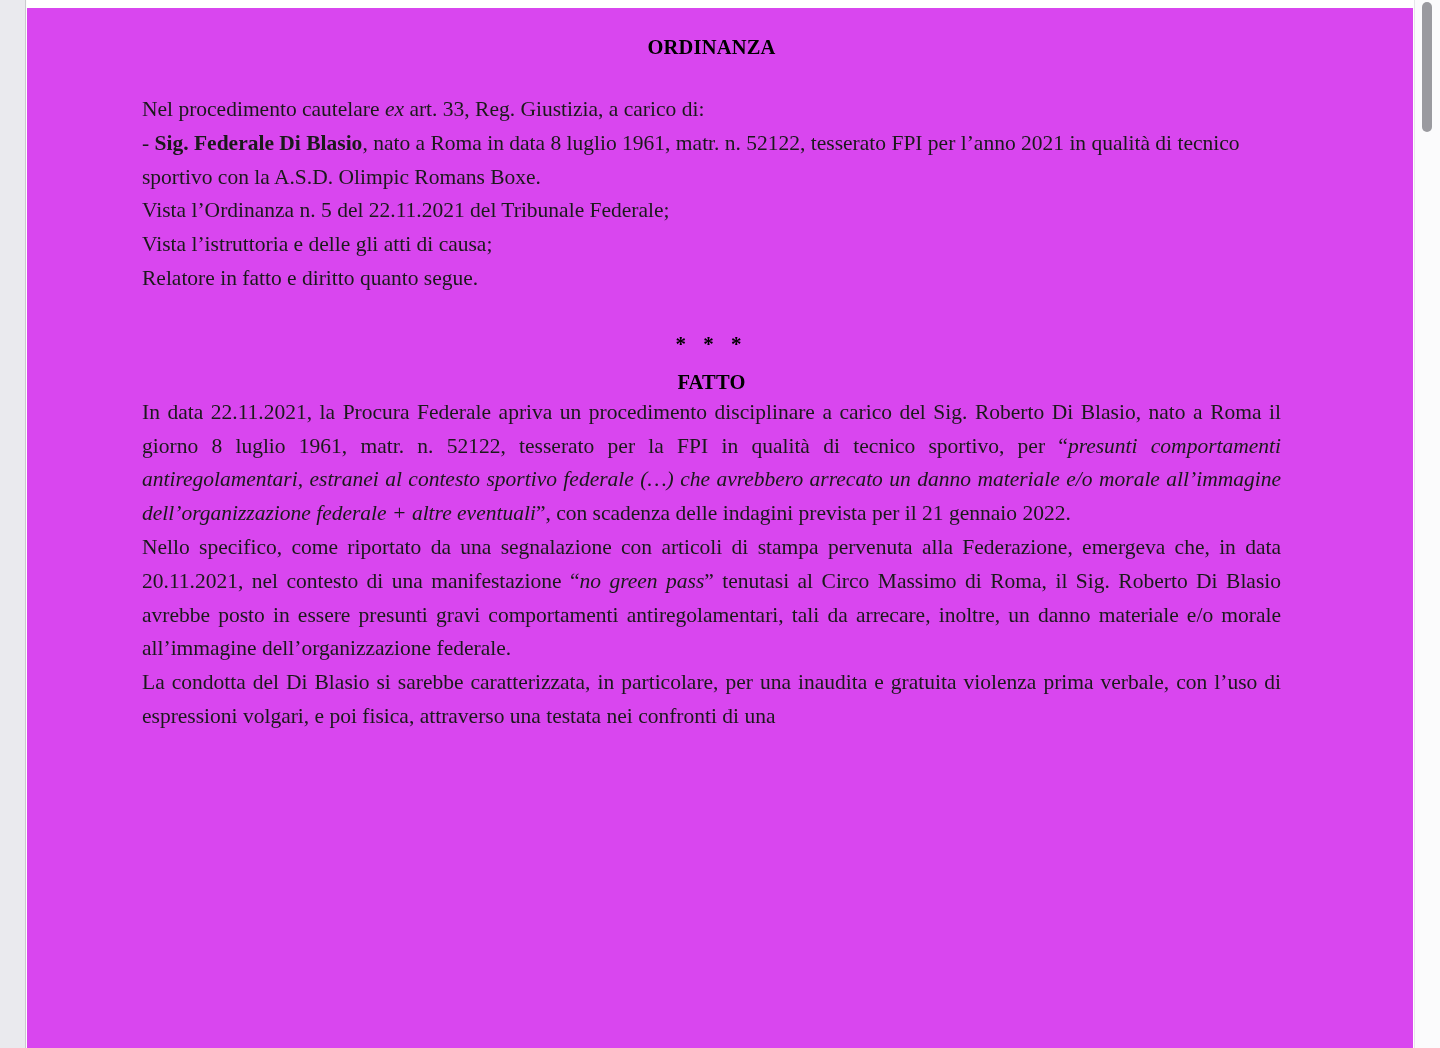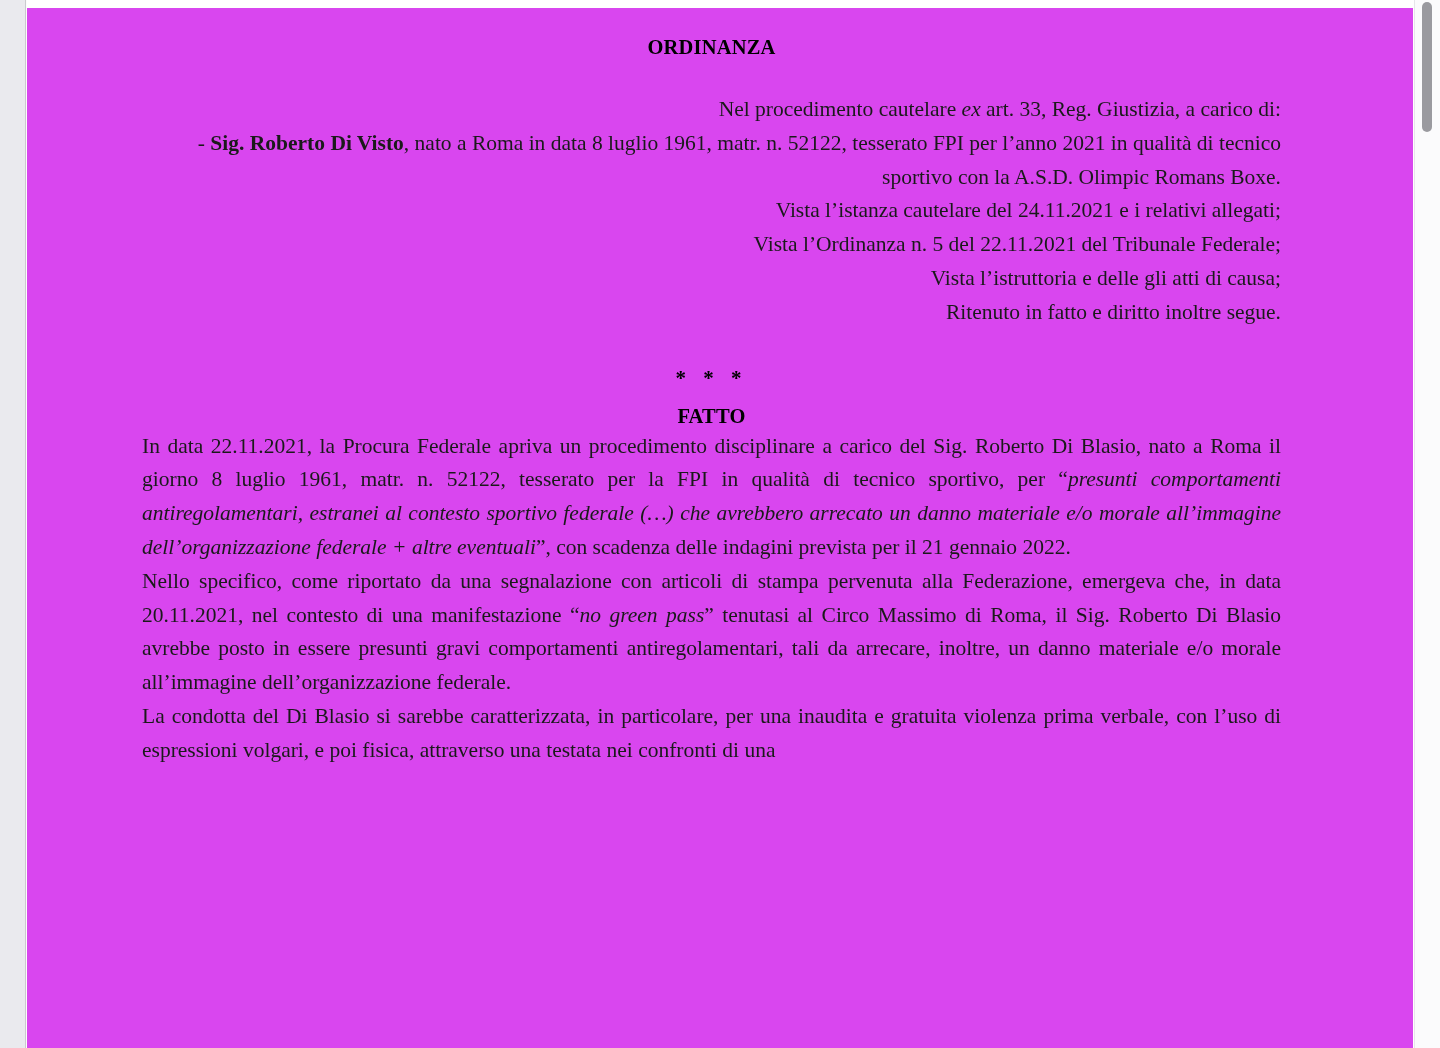--- a/index.html
+++ b/index.html
@@ -115,21 +115,21 @@
     margin: 0;
   }
   .block.lead {
     padding-top: 34px;
   }
   .block.justify {
     text-align: justify;
     text-justify: inter-word;
   }
   .block.plain {
-    text-align: right;
+    text-align: left;
   }
   .block + .block {
     margin-top: 0;
   }
   b, strong { font-weight: bold; }
   i, em { font-style: italic; }
 </style>
 </head>
 <body>
 
@@ -137,26 +137,25 @@
 
   <div id="left-gutter"></div>
 
   <div id="page-sheet">
     <div id="doc-body">
 
       <div class="doc-title">ORDINANZA</div>
 
       <p class="block plain lead"><span>Nel procedimento cautelare </span><em>ex</em><span> art. 33, Reg. Giustizia, a carico di:</span></p>
 
-      <p class="block plain"><span>- </span><b>Sig. Roberto Di Visto</b><span>, nato a Roma in data 8 luglio 1961, matr. n. 52122, tesserato FPI per l’anno 2021 in qualità di tecnico sportivo con la A.S.D. Olimpic Romans Boxe.</span></p>
+      <p class="block plain"><span>- </span><b>Sig. Federale Di Blasio</b><span>, nato a Roma in data 8 luglio 1961, matr. n. 52122, tesserato FPI per l’anno 2021 in qualità di tecnico sportivo con la A.S.D. Olimpic Romans Boxe.</span></p>
 
-      <p class="block plain">Vista l’istanza cautelare del 24.11.2021 e i relativi allegati;</p>
       <p class="block plain">Vista l’Ordinanza n. 5 del 22.11.2021 del Tribunale Federale;</p>
       <p class="block plain">Vista l’istruttoria e delle gli atti di causa;</p>
-      <p class="block plain">Ritenuto in fatto e diritto inoltre segue.</p>
+      <p class="block plain">Relatore in fatto e diritto quanto segue.</p>
 
       <div class="stars">* * *</div>
 
       <div class="section-heading">FATTO</div>
 
       <p class="block justify"><span>In data 22.11.2021, la Procura Federale apriva un procedimento disciplinare a carico del Sig. Roberto Di Blasio, nato a Roma il giorno 8 luglio 1961, matr. n. 52122, tesserato per la FPI in qualità di tecnico sportivo, per “</span><em>presunti comportamenti antiregolamentari, estranei al contesto sportivo federale (…) che avrebbero arrecato un danno materiale e/o morale all’immagine dell’organizzazione federale + altre eventuali</em><span>”, con scadenza delle indagini prevista per il 21 gennaio 2022.</span></p>
 
       <p class="block justify"><span>Nello specifico, come riportato da una segnalazione con articoli di stampa pervenuta alla Federazione, emergeva che, in data 20.11.2021, nel contesto di una manifestazione “</span><em>no green pass</em><span>” tenutasi al Circo Massimo di Roma, il Sig. Roberto Di Blasio avrebbe posto in essere presunti gravi comportamenti antiregolamentari, tali da arrecare, inoltre, un danno materiale e/o morale all’immagine dell’organizzazione federale.</span></p>
 
       <p class="block justify">La condotta del Di Blasio si sarebbe caratterizzata, in particolare, per una inaudita e gratuita violenza prima verbale, con l’uso di espressioni volgari, e poi fisica, attraverso una testata nei confronti di una</p>

